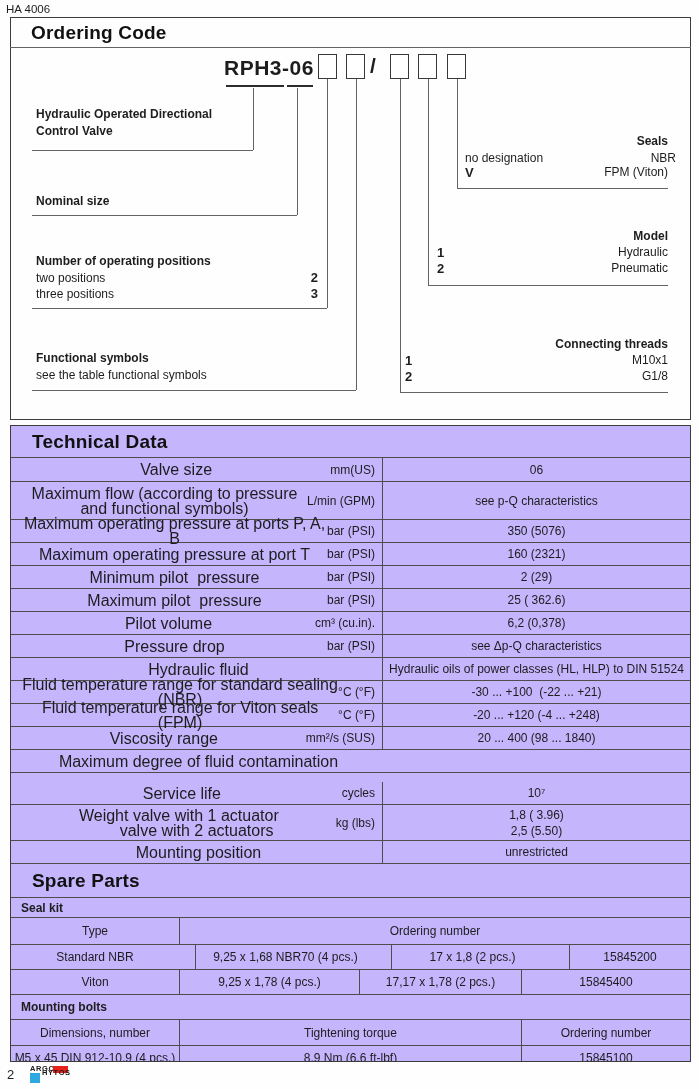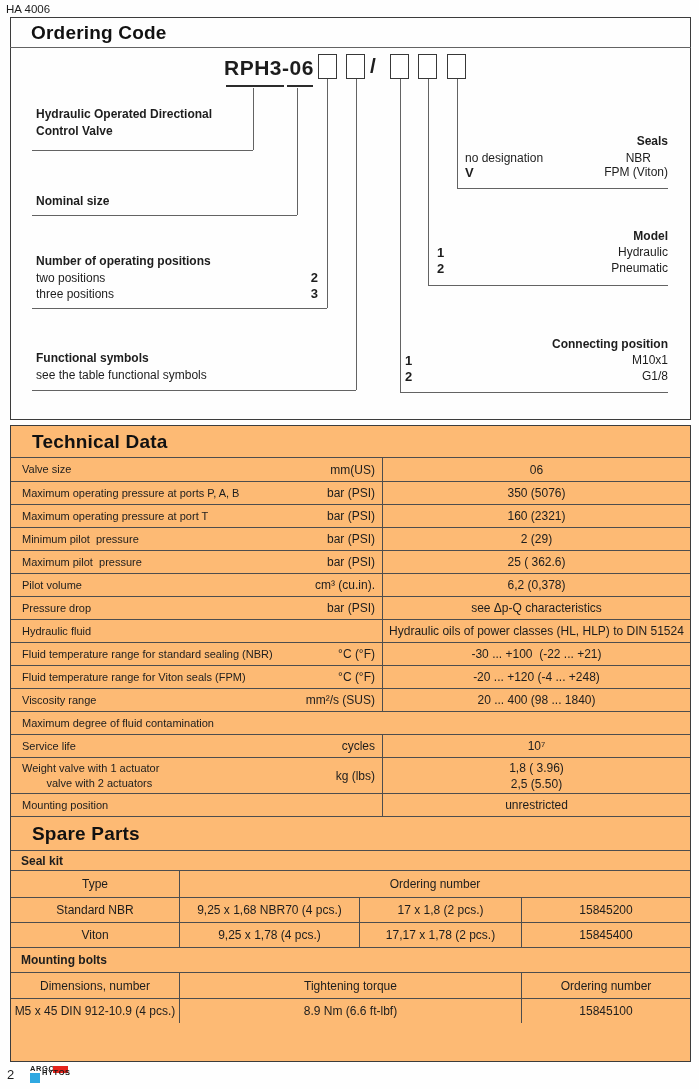--- a/index.html
+++ b/index.html
@@ -14,27 +14,27 @@
   .hdr{font-size:19px;font-weight:bold;letter-spacing:.2px;color:#111;}
   .pre{white-space:pre-wrap;}
   .right{text-align:right;}
   .vline{position:absolute;width:1.2px;background:#636363;}
   .hline{position:absolute;height:1.2px;background:#636363;}
   .frame{position:absolute;border:1.5px solid #3c3c3c;box-sizing:border-box;}
   .codebox{position:absolute;width:19px;height:25px;border:1.7px solid #383838;box-sizing:border-box;background:#fff;}
   .uline{position:absolute;height:1.8px;background:#2c2c2c;}
 
   
-  .boxB{display:flex;flex-direction:column;overflow:hidden;background:#fdba74;}
+  .boxB{display:flex;flex-direction:column;overflow:hidden;background:#c4b5fd;}
   .boxB > div{flex:none;border-bottom:1px solid #4d4d4d;box-sizing:border-box;}
   .boxB > div:last-child{border-bottom:none;}
   .band{display:flex;align-items:center;padding-left:21px;}
   .td-row{display:flex;align-items:stretch;}
   .td-left{width:371px;display:flex;align-items:center;box-sizing:border-box;}
-  .td-label{flex:1;padding-left:11px;font-size:11px;line-height:15px;}
+  .td-label{flex:1;padding-left:11px;font-size:16px;line-height:15px;text-align:center;}
   .td-unit{padding-right:7px;font-size:12px;white-space:nowrap;text-align:right;}
   .td-value{flex:1;border-left:1px solid #4d4d4d;display:flex;align-items:center;justify-content:center;
             text-align:center;font-size:12px;line-height:16px;box-sizing:border-box;}
   .sp-label{display:flex;align-items:center;padding-left:10px;font-size:12px;font-weight:bold;}
   .sp-row{display:flex;align-items:stretch;font-size:12px;}
   .sp-cell{display:flex;align-items:center;justify-content:center;text-align:center;box-sizing:border-box;}
   .bl{border-left:1px solid #4d4d4d;}
   .w168{width:168px;} .w180{width:180px;} .w162{width:162px;} .w342{width:342px;} .grow{flex:1;}
 
   
@@ -86,49 +86,57 @@
   <div class="abs t12" style="left:36px;top:271px;">two positions</div>
   <div class="abs t13 b right" style="left:300px;top:270px;width:18px;">2</div>
   <div class="abs t12" style="left:36px;top:287px;">three positions</div>
   <div class="abs t13 b right" style="left:300px;top:286px;width:18px;">3</div>
 
   <div class="abs t12 b" style="left:36px;top:351px;">Functional symbols</div>
   <div class="abs t12" style="left:36px;top:368px;">see the table functional symbols</div>
 
   <div class="abs t12 b" style="right:31px;top:134px;">Seals</div>
   <div class="abs t12" style="left:465px;top:151px;">no designation</div>
-  <div class="abs t12" style="right:48px;top:151px;">NBR</div>
+  <div class="abs t12" style="right:23px;top:151px;">NBR</div>
   <div class="abs t13 b" style="left:465px;top:165px;">V</div>
   <div class="abs t12" style="right:31px;top:165px;">FPM (Viton)</div>
 
   <div class="abs t12 b" style="right:31px;top:229px;">Model</div>
   <div class="abs t13 b" style="left:437px;top:245px;">1</div>
   <div class="abs t12" style="right:31px;top:245px;">Hydraulic</div>
   <div class="abs t13 b" style="left:437px;top:261px;">2</div>
   <div class="abs t12" style="right:31px;top:261px;">Pneumatic</div>
 
-  <div class="abs t12 b" style="right:31px;top:337px;">Connecting position</div>
+  <div class="abs t12 b" style="right:31px;top:337px;">Connecting threads</div>
   <div class="abs t13 b" style="left:405px;top:353px;">1</div>
   <div class="abs t12" style="right:31px;top:353px;">M10x1</div>
   <div class="abs t13 b" style="left:405px;top:369px;">2</div>
   <div class="abs t12" style="right:31px;top:369px;">G1/8</div>
 
   <div class="frame boxB" style="left:10px;top:425px;width:681px;height:637px;">
 
     <div class="band" style="height:32px;">
       <span class="hdr">Technical Data</span>
     </div>
 
     <div class="td-row" style="height:24px;">
       <div class="td-left">
           <div class="td-label pre">Valve size</div>
           <div class="td-unit">mm(US)</div>
         </div>
       <div class="td-value pre">06</div>
     </div>
+    <div class="td-row" style="height:38px;">
+      <div class="td-left">
+          <div class="td-label pre">Maximum flow (according to pressure
+and functional symbols)</div>
+          <div class="td-unit">L/min (GPM)</div>
+        </div>
+      <div class="td-value pre">see p-Q characteristics</div>
+    </div>
     <div class="td-row" style="height:23px;">
       <div class="td-left">
           <div class="td-label pre">Maximum operating pressure at ports P, A, B</div>
           <div class="td-unit">bar (PSI)</div>
         </div>
       <div class="td-value pre">350 (5076)</div>
     </div>
     <div class="td-row" style="height:23px;">
       <div class="td-left">
           <div class="td-label pre">Maximum operating pressure at port T</div>
@@ -191,21 +199,21 @@
           <div class="td-unit">mm²/s (SUS)</div>
         </div>
       <div class="td-value pre">20 ... 400 (98 ... 1840)</div>
     </div>
     <div class="td-row" style="height:23px;">
       <div class="td-left">
           <div class="td-label pre">Maximum degree of fluid contamination</div>
           <div class="td-unit"></div>
         </div>
     </div>
-    <div class="td-row" style="height:23px;">
+    <div class="td-row" style="height:23px;margin-top:9px;">
       <div class="td-left">
           <div class="td-label pre">Service life</div>
           <div class="td-unit">cycles</div>
         </div>
       <div class="td-value pre">10⁷</div>
     </div>
     <div class="td-row" style="height:36px;">
       <div class="td-left">
           <div class="td-label pre">Weight valve with 1 actuator
         valve with 2 actuators</div>
@@ -225,21 +233,21 @@
     <div class="band" style="height:34px;">
       <span class="hdr">Spare Parts</span>
     </div>
 
     <div class="sp-label" style="height:20px;">Seal kit</div>
 
     <div class="sp-row" style="height:27px;">
       <div class="sp-cell w168">Type</div>
       <div class="sp-cell grow bl">Ordering number</div>
     </div>
-    <div class="sp-row" style="height:25px;">
+    <div class="sp-row" style="height:25px;gap:16px;">
       <div class="sp-cell w168">Standard NBR</div>
       <div class="sp-cell w180 bl">9,25 x 1,68 NBR70 (4 pcs.)</div>
       <div class="sp-cell w162 bl">17 x 1,8 (2 pcs.)</div>
       <div class="sp-cell grow bl">15845200</div>
     </div>
     <div class="sp-row" style="height:25px;">
       <div class="sp-cell w168">Viton</div>
       <div class="sp-cell w180 bl">9,25 x 1,78 (4 pcs.)</div>
       <div class="sp-cell w162 bl">17,17 x 1,78 (2 pcs.)</div>
       <div class="sp-cell grow bl">15845400</div>

